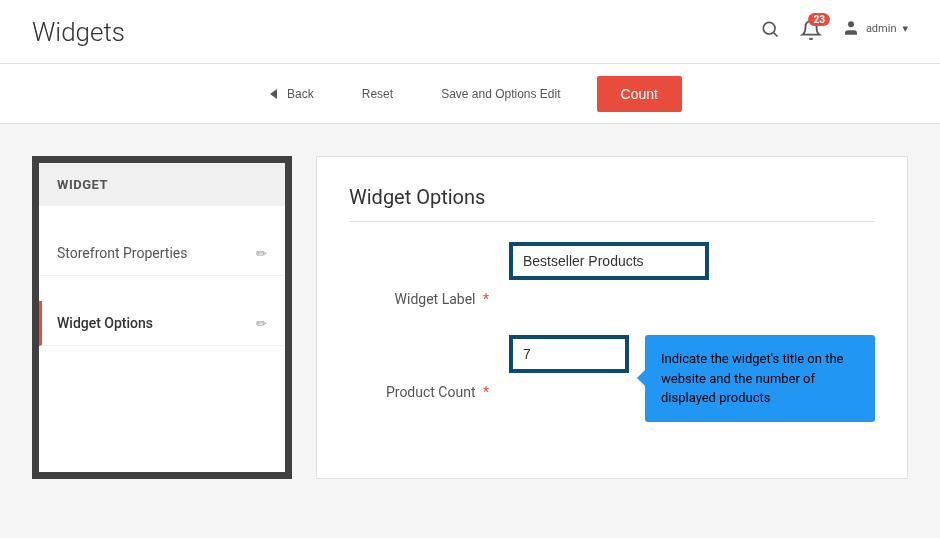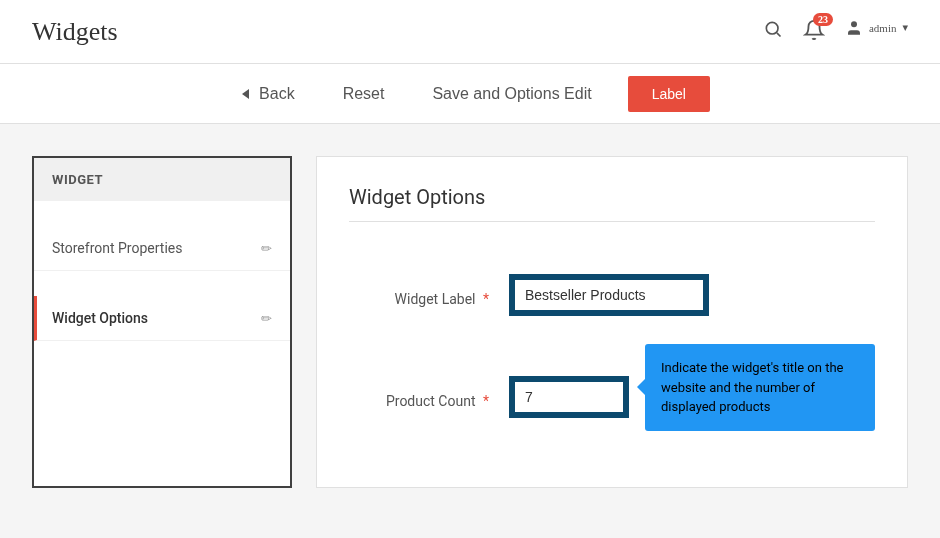--- a/index.html
+++ b/index.html
@@ -12,21 +12,20 @@
 
     
     .topbar {
       background: #fff;
       height: 64px;
       display: flex;
       align-items: center;
       justify-content: space-between;
       padding: 8px 32px;
       border-bottom: 1px solid #e0e0e0;
-      font-family: Liberation Serif, serif;
     }
     .topbar-title {
       font-size: 26px;
       font-weight: 300;
       color: #333;
     }
     .topbar-actions {
       display: flex;
       align-items: flex-start;
       gap: 20px;
@@ -76,21 +75,21 @@
       display: flex;
       align-items: center;
       justify-content: center;
       gap: 24px;
       padding: 0 32px;
     }
     .action-btn {
       background: none;
       border: none;
       cursor: pointer;
-      font-size: 16px;
+      font-size: 12px;
       color: #555;
       display: flex;
       align-items: center;
       gap: 6px;
       padding: 8px 12px;
     }
     .action-btn .arrow-left {
       display: inline-block;
       width: 0;
       height: 0;
@@ -116,21 +115,21 @@
       padding: 32px;
       gap: 24px;
       max-width: 940px;
     }
 
     
     .sidebar {
       width: 260px;
       flex-shrink: 0;
       background: #fff;
-      border: 2px solid #404040;
+      border: 7px solid #404040;
     }
     .sidebar-header {
       background: #f0f0f0;
       padding: 14px 18px;
       font-weight: 700;
       font-size: 13px;
       color: #555;
       letter-spacing: 0.5px;
       text-transform: uppercase;
     }
@@ -188,27 +187,26 @@
       text-align: right;
       padding-right: 20px;
       flex-shrink: 0;
       margin-top: 41px;
     }
     .required-star {
       color: #e74c3c;
       margin-left: 4px;
     }
     .form-input {
-      border: 6px solid #0c4a6e;
+      border: 4px solid #0c4a6e;
       padding: 7px 10px;
       font-size: 14px;
       color: #333;
       outline: none;
       width: 200px;
-      margin-top: 32px;
     }
 
     
     .tooltip-box {
       background: #2196f3;
       color: #000000;
       padding: 14px 16px;
       border-radius: 3px;
       font-size: 13px;
       line-height: 1.5;
@@ -261,21 +259,21 @@
   <button class="action-btn">
     <span class="arrow-left"></span>
     <span>Back</span>
   </button>
   <button class="action-btn">
     <span>Reset</span>
   </button>
   <button class="action-btn">
     <span>Save and Options Edit</span>
   </button>
-  <button class="btn-save">Label</button>
+  <button class="btn-save">Count</button>
 </div>
 
 <div class="main-content">
 
   <div class="sidebar">
     <div class="sidebar-header">WIDGET</div>
     <div class="sidebar-item">
       <span>Storefront Properties</span>
       <span class="edit-icon">✏</span>
     </div>

